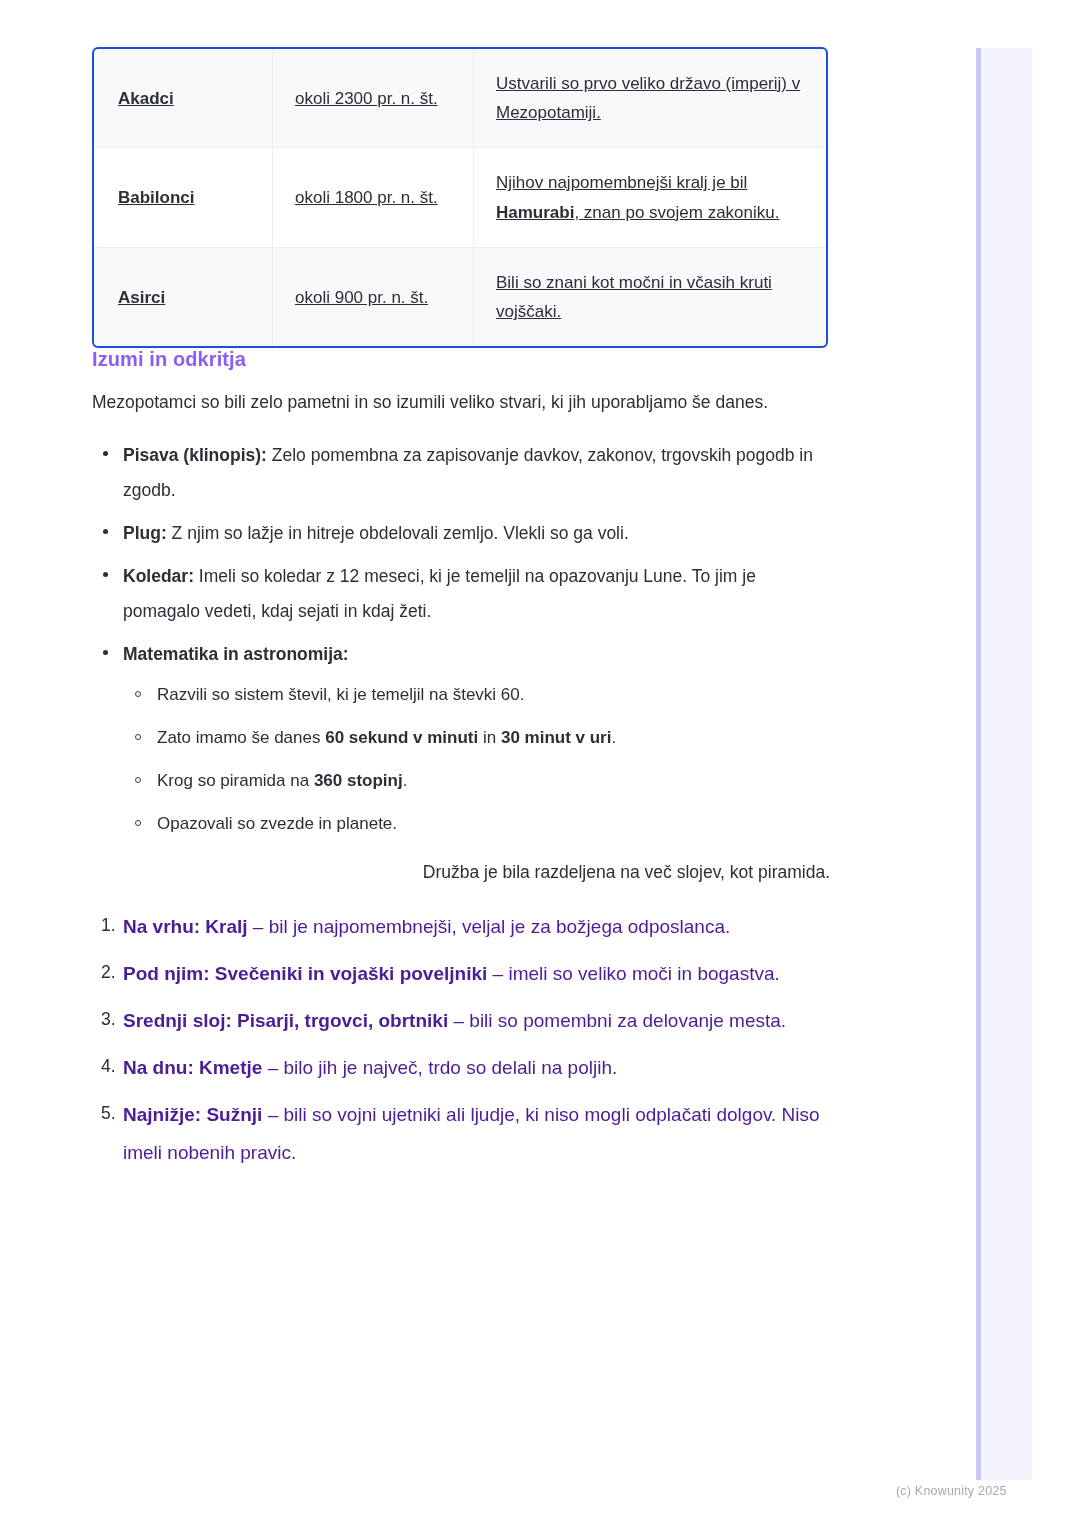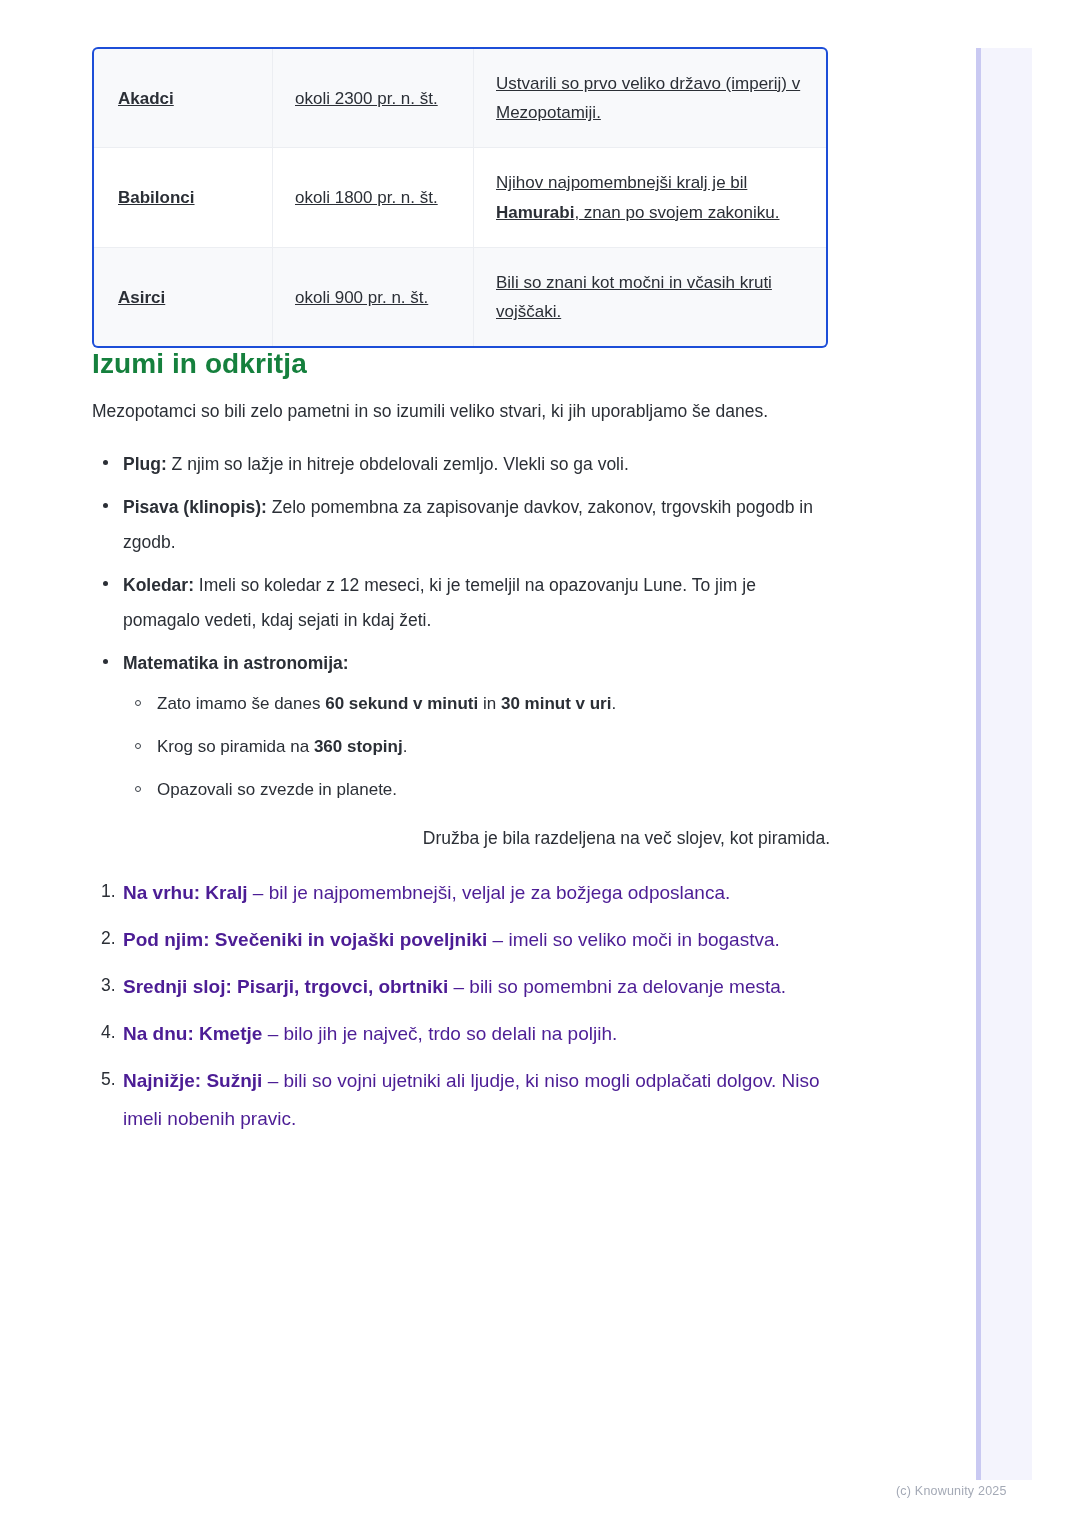--- a/index.html
+++ b/index.html
@@ -63,22 +63,22 @@
   .fact-table td.col-name {
     width: 132px;
     font-weight: bold;
     padding-left: 24px;
   }
   .fact-table td.col-date { width: 156px; }
   .fact-table td.col-desc { }
 
   
   h2.section-heading {
-    color: #15803d;
-    font-size: 28px;
+    color: #8b5cf6;
+    font-size: 20px;
     font-weight: bold;
     margin: 0;
     letter-spacing: 0.1px;
   }
   .h-izumi { margin-top: 47px; }
   .h-druzba { margin-top: 52px; }
 
   
   p.body-text {
     font-size: 17.5px;
@@ -203,36 +203,40 @@
     </tbody>
   </table>
 
   <h2 class="section-heading h-izumi">Izumi in odkritja</h2>
 
   <p class="body-text justified">Mezopotamci so bili zelo pametni in so izumili veliko stvari, ki jih uporabljamo še danes.</p>
 
   <ul class="bullets">
     <li>
       <span class="marker-dot"></span>
+      <b>Pisava (klinopis):</b><span> Zelo pomembna za zapisovanje davkov, zakonov, trgovskih pogodb in zgodb.</span>
+    </li>
+    <li>
+      <span class="marker-dot"></span>
       <b>Plug:</b><span> Z njim so lažje in hitreje obdelovali zemljo. Vlekli so ga voli.</span>
-    </li>
-    <li>
-      <span class="marker-dot"></span>
-      <b>Pisava (klinopis):</b><span> Zelo pomembna za zapisovanje davkov, zakonov, trgovskih pogodb in zgodb.</span>
     </li>
     <li>
       <span class="marker-dot"></span>
       <b>Koledar:</b><span> Imeli so koledar z 12 meseci, ki je temeljil na opazovanju Lune. To jim je pomagalo vedeti, kdaj sejati in kdaj žeti.</span>
     </li>
     <li>
       <span class="marker-dot"></span>
       <b>Matematika in astronomija:</b><span></span>
       <ul class="sublist">
         <li>
           <span class="marker-ring"></span>
+          <span>Razvili so sistem števil, ki je temeljil na števki 60.</span><b></b><span></span><b></b><span></span>
+        </li>
+        <li>
+          <span class="marker-ring"></span>
           <span>Zato imamo še danes </span><b>60 sekund v minuti</b><span> in </span><b>30 minut v uri</b><span>.</span>
         </li>
         <li>
           <span class="marker-ring"></span>
           <span>Krog so piramida na </span><b>360 stopinj</b><span></span><b></b><span>.</span>
         </li>
         <li>
           <span class="marker-ring"></span>
           <span>Opazovali so zvezde in planete.</span><b></b><span></span><b></b><span></span>
         </li>

